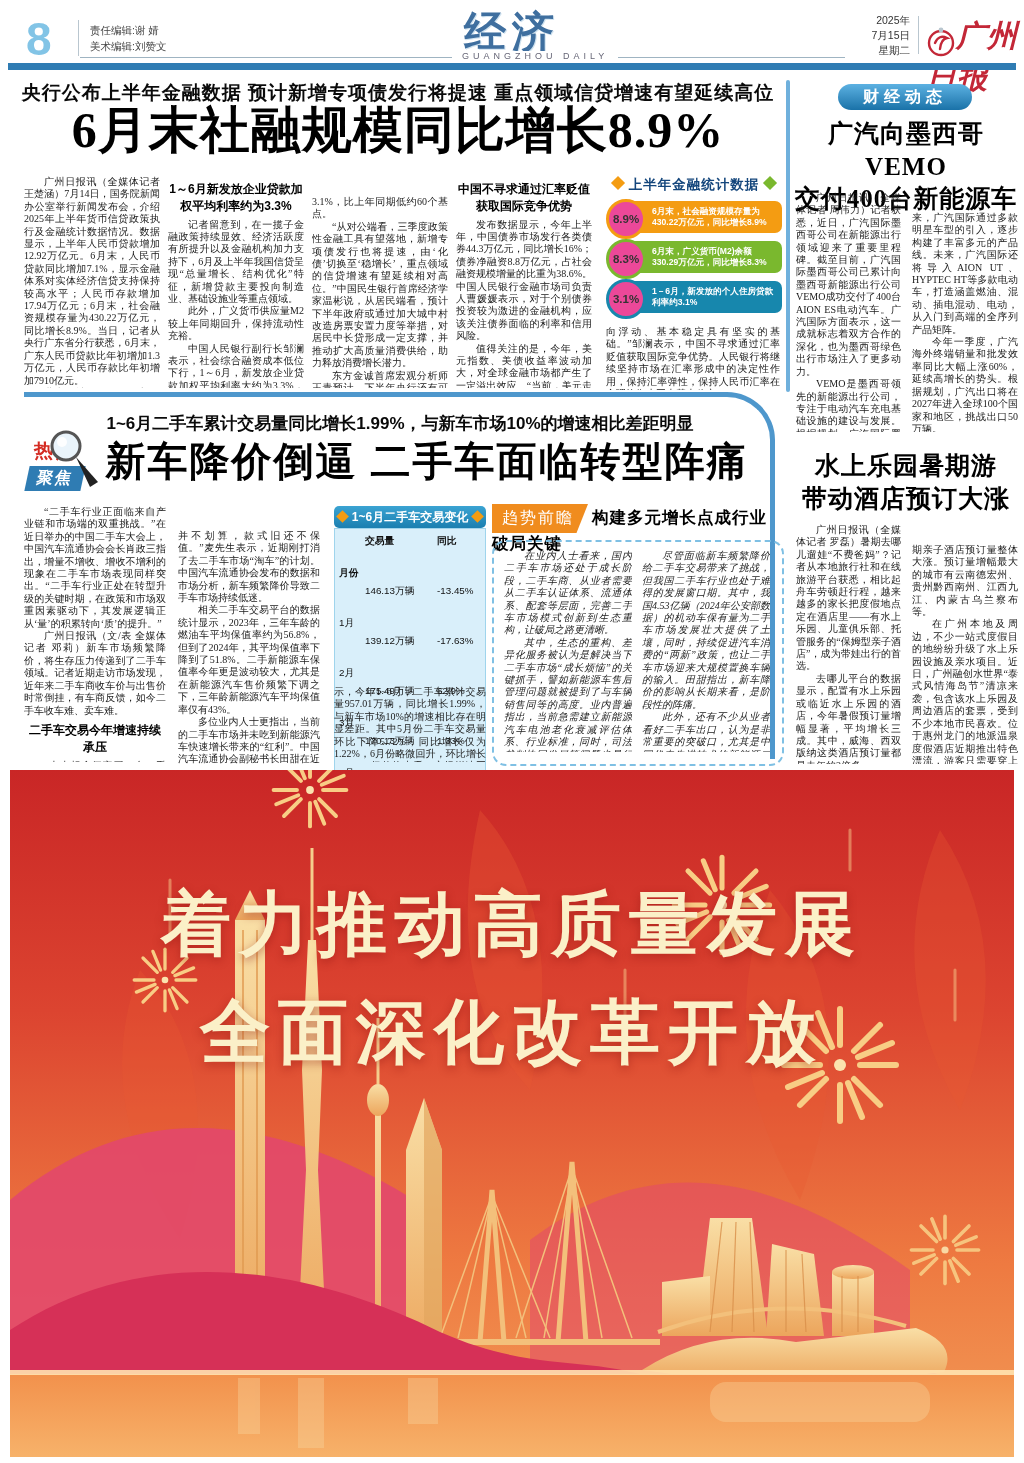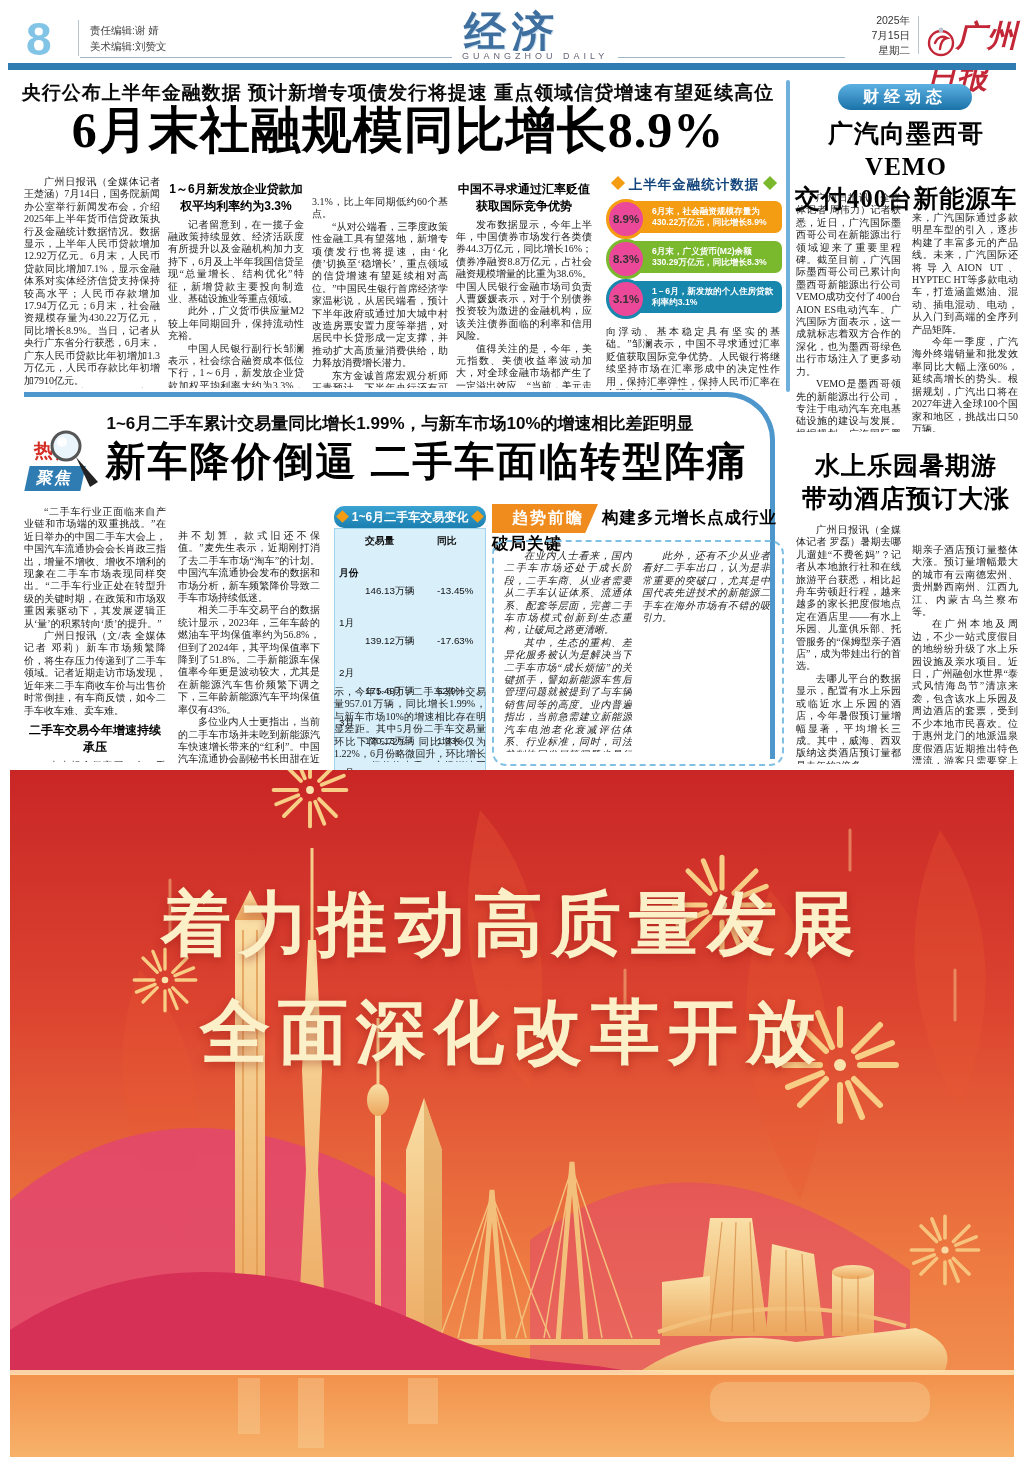--- a/index.html
+++ b/index.html
@@ -54,31 +54,31 @@
   .headline-lg{font-family:"Liberation Sans","DejaVu Sans",sans-serif;font-size:40px;font-weight:900;color:#000;
                text-align:center;letter-spacing:2px;}
   .hotspot{font-family:"Liberation Sans","DejaVu Sans",sans-serif;text-align:center;}
   .hotspot .hp1{color:#d42b22;font-size:19px;font-weight:800;letter-spacing:2px;}
   .hotspot .hp2{display:inline-block;background:#2f7cb3;color:#fff;font-size:16px;font-weight:800;letter-spacing:2px;
                 padding:2px 10px;transform:skewX(-12deg);margin-top:2px;}
 
   
   .uc-table{position:absolute;font-family:"Liberation Sans","DejaVu Sans",sans-serif;width:152px;}
   .uc-tbar{position:relative;background:linear-gradient(180deg,#3aa3d2,#1b7fb0);color:#fff;font-weight:800;
-           font-size:12px;text-align:center;line-height:22px;height:22px;border-radius:10px;}
+           font-size:12px;text-align:center;line-height:22px;height:22px;border-radius:5px;}
   .uc-tbar .dia{position:absolute;top:6px;width:9px;height:9px;background:#f49c12;transform:rotate(45deg);}
   .uc-panel{background:#d9effa;border:1px solid #9fd4ec;padding:3px 4px 4px;}
   .uc-hrow,.uc-row{display:flex;font-size:9.8px;line-height:18px;}
   .uc-hrow{font-weight:800;}
   .uc-c1{width:26px;margin-top:32px;} .uc-c2{width:72px;} .uc-c3{flex:1;}
   .uc-src{font-size:8.8px;color:#555;text-align:right;line-height:15px;font-style:italic;}
 
   
   .trend-badge{display:inline-block;background:#f08c1e;color:#fff;font-family:"Liberation Sans","DejaVu Sans",sans-serif;
-               font-weight:700;font-size:16px;padding:4px 14px 4px 20px;letter-spacing:2px;
+               font-weight:400;font-size:16px;padding:4px 14px 4px 10px;letter-spacing:2px;
                clip-path:polygon(0 0,100% 0,88% 100%,0 100%);}
   .trend-head{font-family:"Liberation Sans","DejaVu Sans",sans-serif;font-weight:900;font-size:16.5px;color:#000;letter-spacing:1px;}
   .trend-box{position:absolute;border:2px dashed #7fc0e4;border-radius:14px;}
   .trend-box .col{font-style:italic;color:#222;}
 
   
   .fin-badge{background:linear-gradient(180deg,#5cb1e2,#1a72a8);color:#fff;font-family:"Liberation Sans","DejaVu Sans",sans-serif;
              font-weight:800;font-size:16px;letter-spacing:5px;text-align:center;line-height:26px;border-radius:13px;}
   .headline-md{font-size:25px;line-height:1.3;font-weight:900;color:#000;text-align:center;letter-spacing:1px;}
 
@@ -245,20 +245,21 @@
   <div class="abs" style="left:492px;top:504px;width:292px;">
     <span class="trend-badge">趋势前瞻</span>
     <span class="trend-head">构建多元增长点成行业破局关键</span>
   </div>
   <div class="trend-box" style="left:492px;top:540px;width:288px;height:222px;">
     <div class="col" style="left:10px;top:8px;width:128px;height:202px;">
       <p>在业内人士看来，国内二手车市场还处于成长阶段，二手车商、从业者需要从二手车认证体系、流通体系、配套等层面，完善二手车市场模式创新到生态重构，让破局之路更清晰。</p>
       <p>其中，生态的重构、差异化服务被认为是解决当下二手车市场“成长烦恼”的关键抓手，譬如新能源车售后管理问题就被提到了与车辆销售同等的高度。业内普遍指出，当前急需建立新能源汽车电池老化衰减评估体系、行业标准，同时，司法裁判协同发展等问题也是行业目前阶段面临的挑战。</p>
     </div>
     <div class="col" style="left:148px;top:8px;width:128px;height:202px;">
+      <p>尽管面临新车频繁降价给二手车交易带来了挑战，但我国二手车行业也处于难得的发展窗口期。其中，我国4.53亿辆（2024年公安部数据）的机动车保有量为二手车市场发展壮大提供了土壤，同时，持续促进汽车消费的“两新”政策，也让二手车市场迎来大规模置换车辆的输入。田甜指出，新车降价的影响从长期来看，是阶段性的阵痛。</p>
       <p>此外，还有不少从业者看好二手车出口，认为是非常重要的突破口，尤其是中国代表先进技术的新能源二手车在海外市场有不错的吸引力。</p>
     </div>
   </div>
 
   <div class="abs fin-badge" style="left:838px;top:84px;width:134px;height:26px;">财经动态</div>
   <div class="abs headline-md" style="left:794px;top:118px;width:224px;">
     <div>广汽向墨西哥VEMO</div>
     <div>交付400台新能源车</div>
   </div>
   <div class="col" style="left:796px;top:192px;width:105px;height:240px;">

